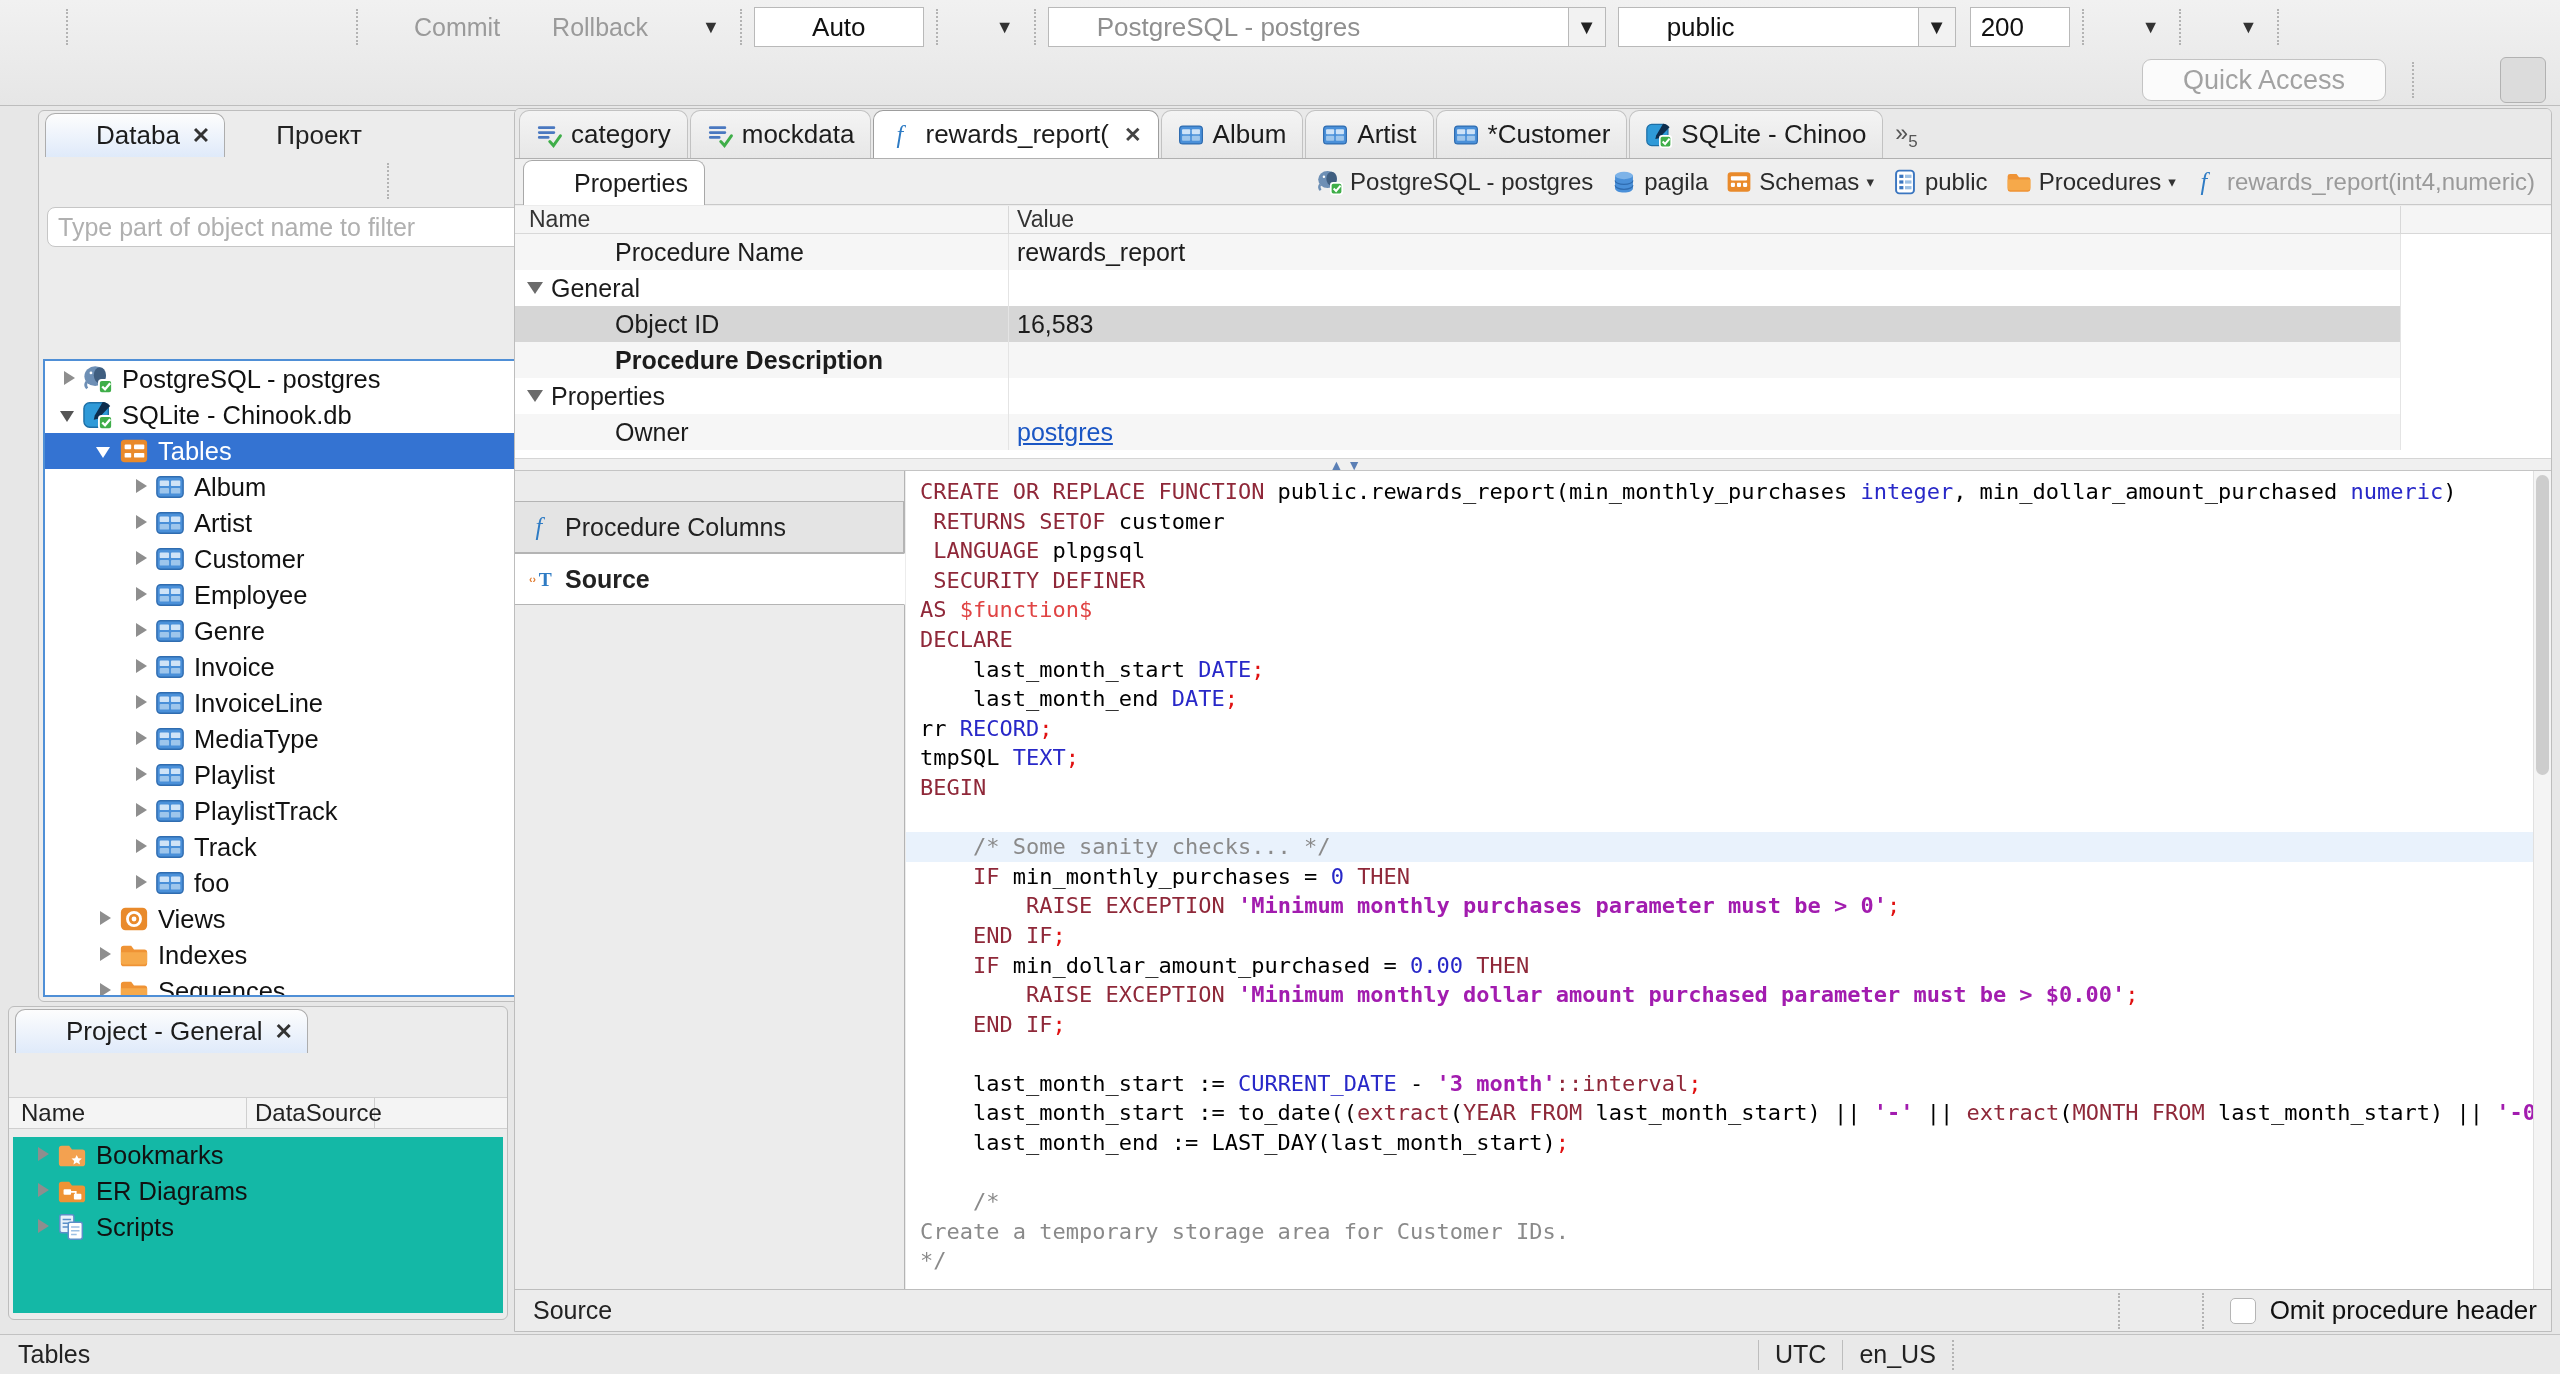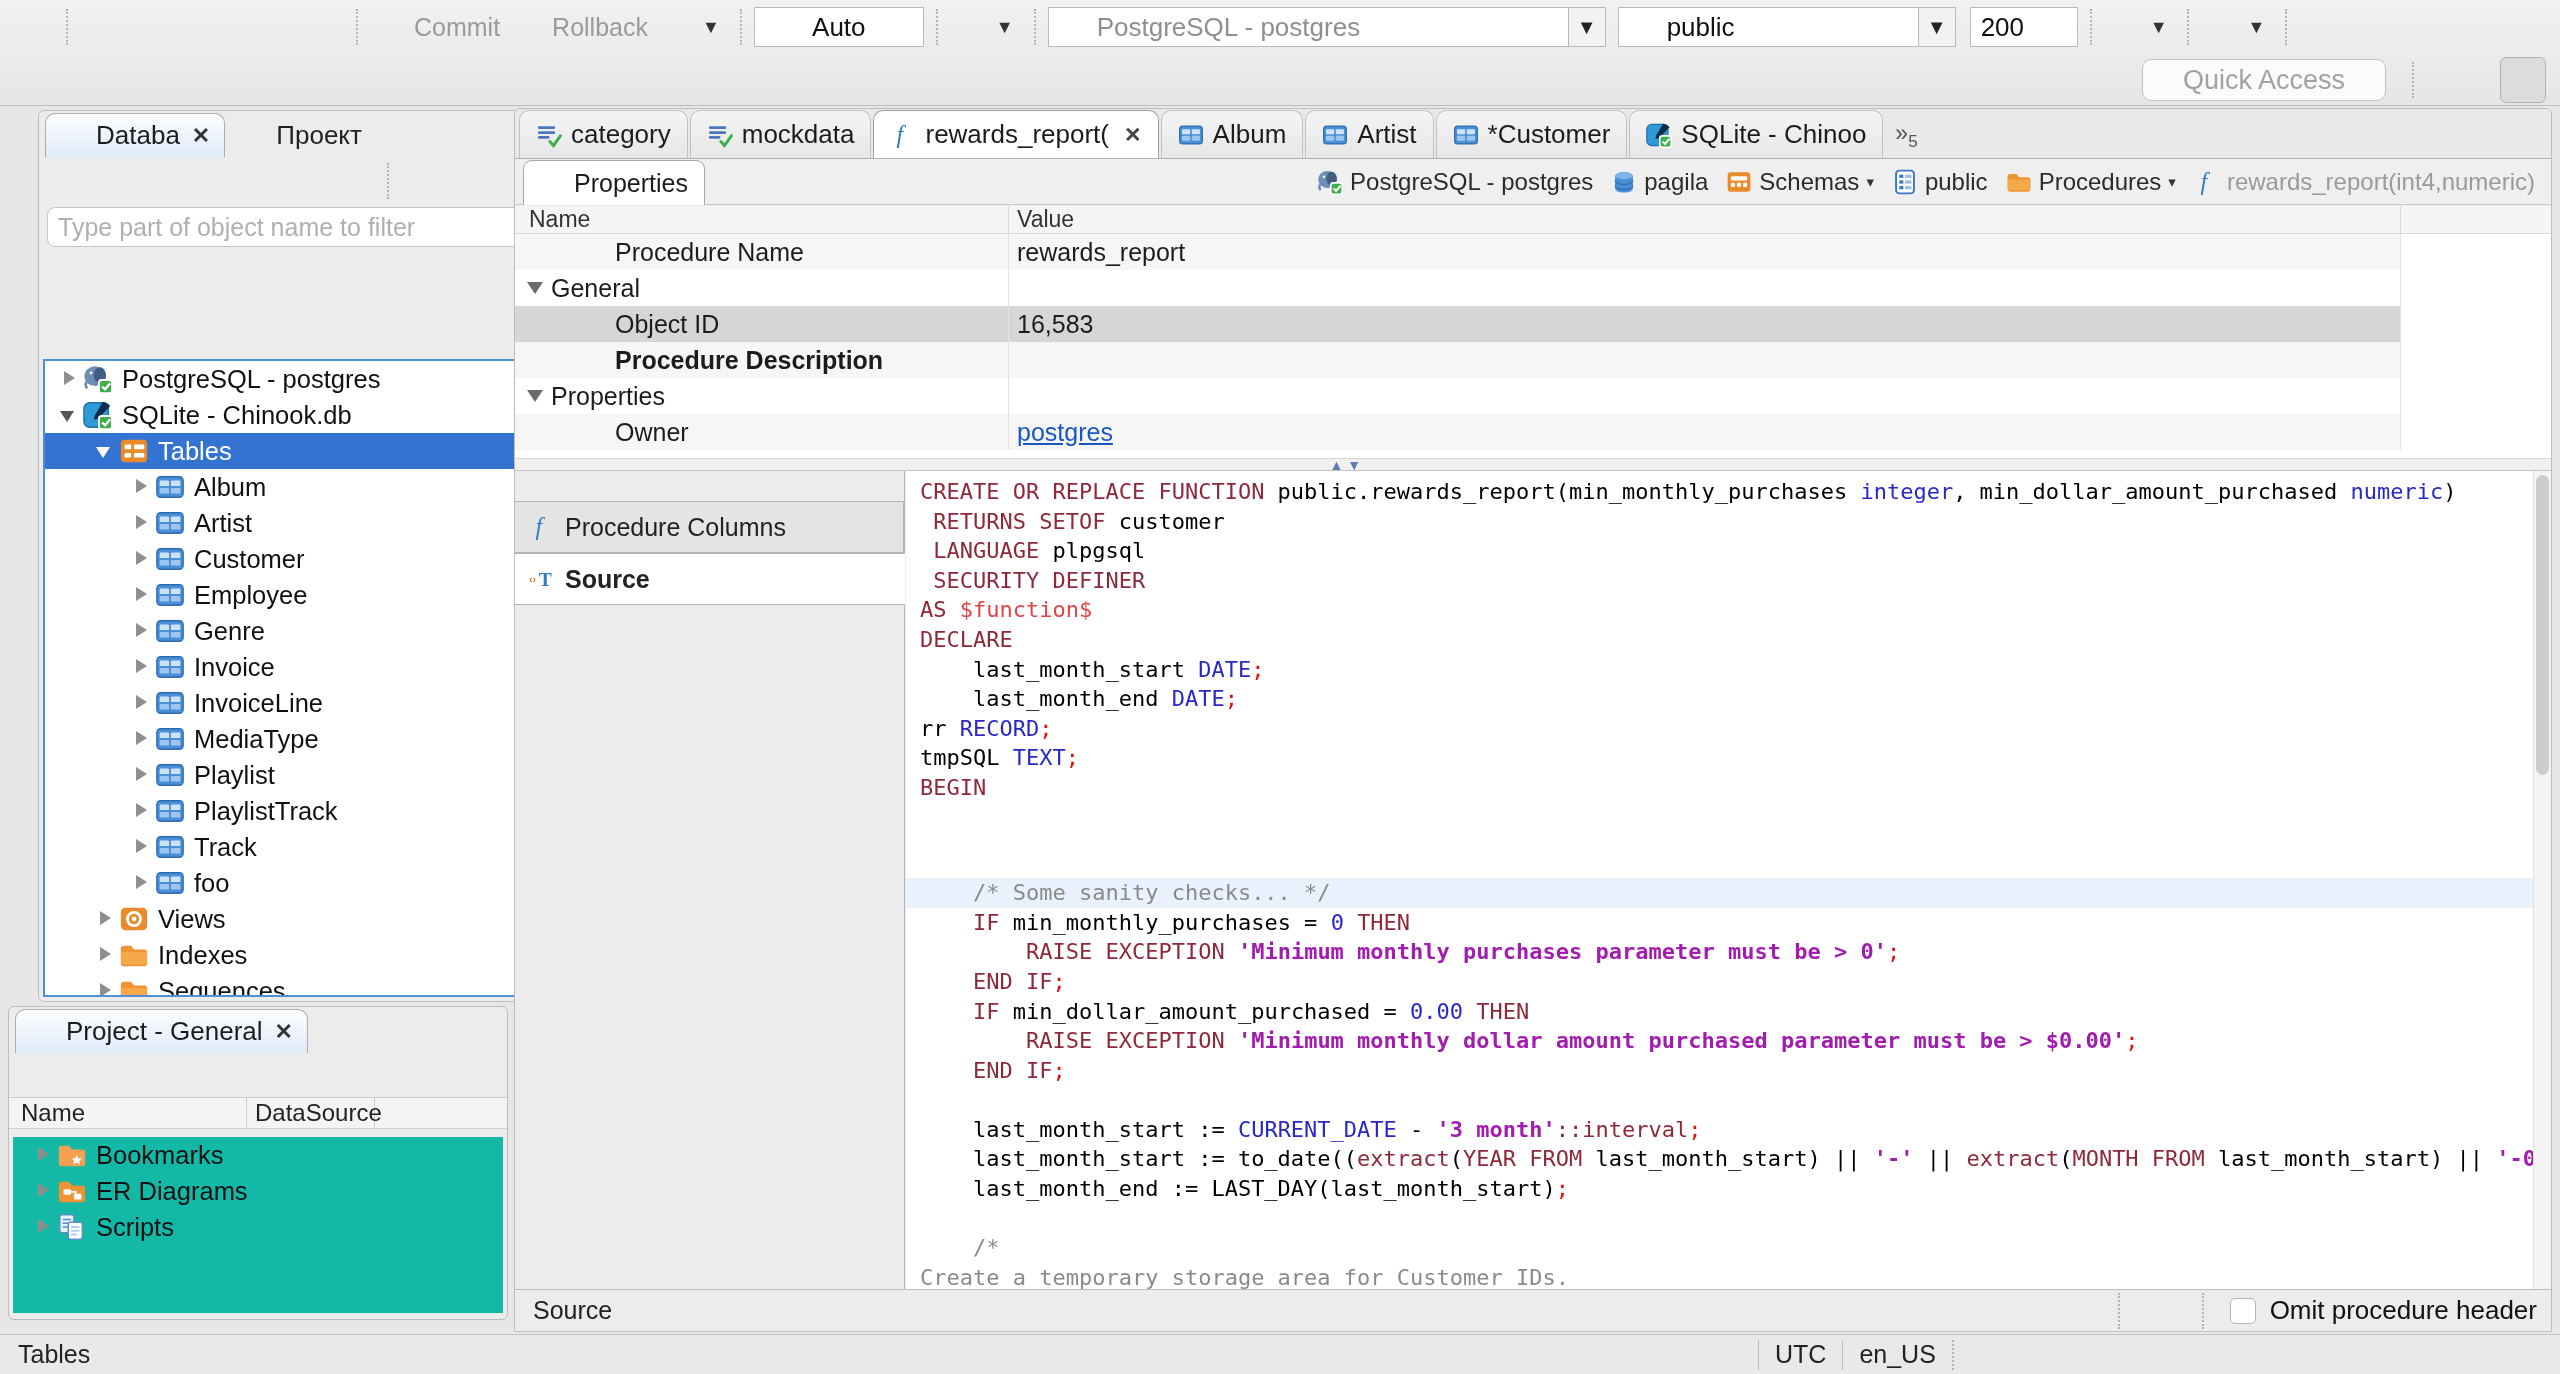--- a/index.html
+++ b/index.html
@@ -16,21 +16,21 @@
   .tb-sep { width:0; height:36px; border-left:2px dotted #b3b3b3; margin:0 12px; }
   .tb-btn { display:flex; align-items:center; gap:8px; padding:4px 8px; border-radius:6px; }
   .tb-btn .lbl { color:#9a9a9a; font-size:25px; }
   .ddv { font-size:18px; color:#333; margin-left:2px; }
   .auto-btn { width:170px; height:40px; background:#fff; border:1px solid #b9b9b9; display:flex; align-items:center; justify-content:center; font-size:26px; color:#111; }
   .conn-field { width:520px; height:40px; padding:0 10px; display:flex; align-items:center; gap:10px; background:#fff; border:1px solid #b9b9b9; border-right:none; overflow:hidden; }
   .conn-field .txt { color:#8f8f8f; font-size:26px; white-space:nowrap; }
   .combo-arrow { width:38px; height:40px; background:#f2f2f2; border:1px solid #b9b9b9; display:flex; align-items:center; justify-content:center; font-size:20px; color:#222; }
   .schema-field { width:300px; }
   .schema-field .txt { color:#111; font-size:26px; }
-  .fetch-input { width:108px; height:40px; border:1px solid #b9b9b9; background:#fff; font-size:26px; padding:0 10px; font-family:"Liberation Sans",sans-serif; color:#111; }
+  .fetch-input { width:100px; height:40px; border:1px solid #b9b9b9; background:#fff; font-size:26px; padding:0 10px; font-family:"Liberation Sans",sans-serif; color:#111; }
   .tb-row2 { position:absolute; right:14px; top:56px; height:48px; display:flex; align-items:center; gap:14px; }
   .quick-access { width:244px; height:42px; border:1.5px solid #c3c3c3; border-radius:9px; background:#fbfbfb; color:#a2a2a2; font-size:27px; display:flex; align-items:center; justify-content:center; }
   .persp-pressed { width:46px; height:46px; border:1px solid #b2b2b2; border-radius:6px; background:#dcdcdc; display:flex; align-items:center; justify-content:center; }
 
   
   .vpanel { position:absolute; background:#ececec; border:1px solid #bdbdbd; border-radius:6px; }
   .vtab-row { position:relative; height:46px; display:flex; align-items:flex-end; padding-left:6px; }
   .vtab { display:flex; align-items:center; gap:8px; height:44px; padding:0 14px; font-size:26px; border:1px solid #adadad; border-bottom:none; border-radius:10px 10px 0 0; background:linear-gradient(#fdfdfd,#dfeafa); }
   .vtab.inactive { background:transparent; border-color:transparent; color:#222; }
   .vtab .x { font-size:22px; font-weight:bold; color:#333; margin-left:4px; }
@@ -105,21 +105,21 @@
 
   
   #lower { position:absolute; left:0; top:362px; right:0; bottom:42px; }
   #subtabs { position:absolute; left:0; top:0; width:390px; bottom:0; background:#ececec; border-right:1px solid #b4b4b4; padding-top:30px; }
   .stab { display:flex; align-items:center; gap:10px; height:52px; padding-left:14px; font-size:25px; color:#222; background:#e4e4e4; border:1px solid #b4b4b4; border-left:none; }
   .stab.active { background:#fff; font-weight:bold; border-right:1px solid #fff; margin-right:-1px; }
 
   #code-wrap { position:absolute; left:391px; top:0; right:0; bottom:0; background:#fff; overflow:hidden; }
   #code { position:absolute; left:0; top:6px; right:18px; bottom:0; font-family:"DejaVu Sans Mono", monospace; font-size:22px; line-height:29.6px; white-space:pre; overflow:hidden; }
   .cl { padding-left:14px; }
-  .cl.hl { background:#e9f2fc;margin-top:46px; }
+  .cl.hl { background:#e9f2fc; }
   .c-k { color:#8f2839; } .c-t { color:#2828c8; } .c-s { color:#a21caf;font-weight:bold; }
   .c-c { color:#8a8a8a; } .c-r { color:#e01010; } .c-d { color:#e04444; } .c-p { color:#000; }
   #code-scroll { position:absolute; right:0; top:0; width:18px; bottom:0; background:#f4f4f4; border-left:1px solid #e0e0e0; }
   #code-thumb { position:absolute; left:2px; right:2px; top:4px; height:300px; background:#cdcdcd; border-radius:7px; }
 
   
   #ebottom { position:absolute; left:0; right:0; bottom:0; height:42px; background:#ececec; border-top:1px solid #bdbdbd; display:flex; align-items:center; }
   #ebottom .src { padding-left:18px; font-size:25px; color:#222; }
   #ebottom .right { margin-left:auto; display:flex; align-items:center; gap:14px; padding-right:14px; }
   .chk { width:26px; height:26px; border:1.5px solid #b5b5b5; border-radius:5px; background:#fff; }

